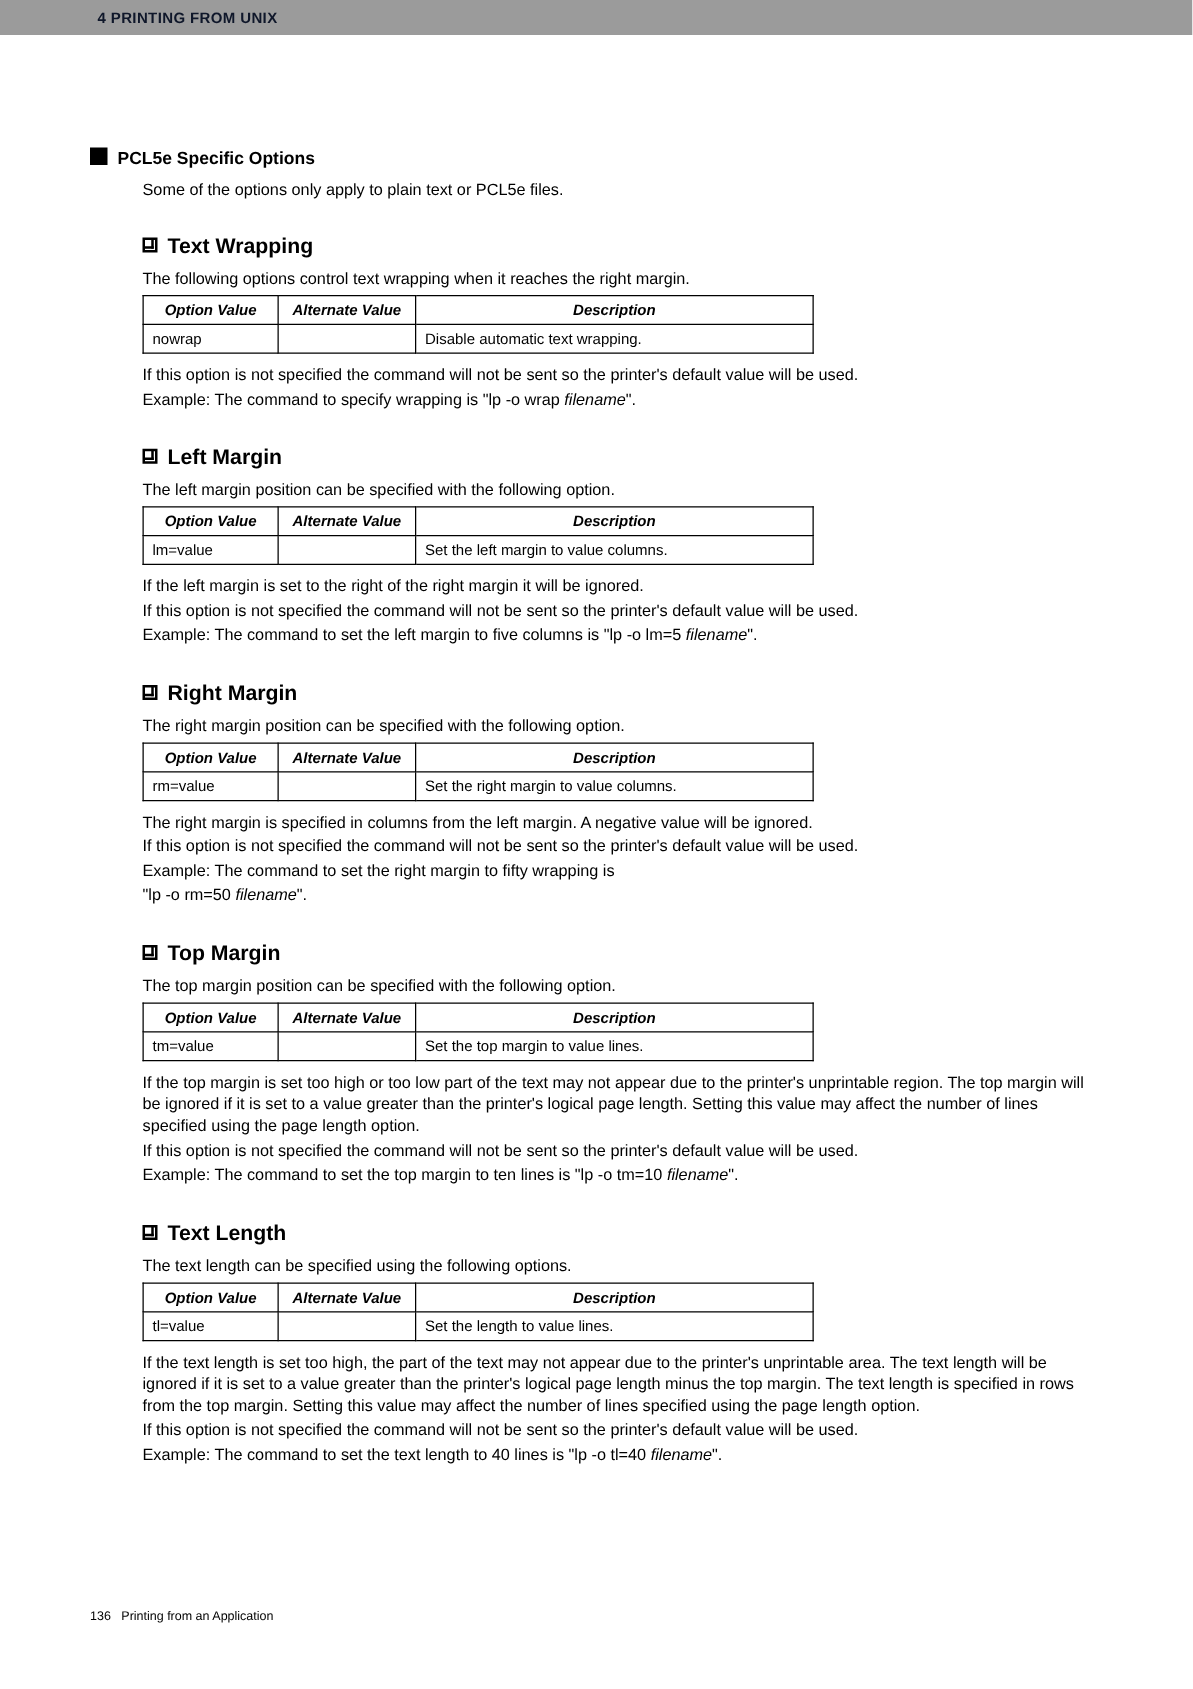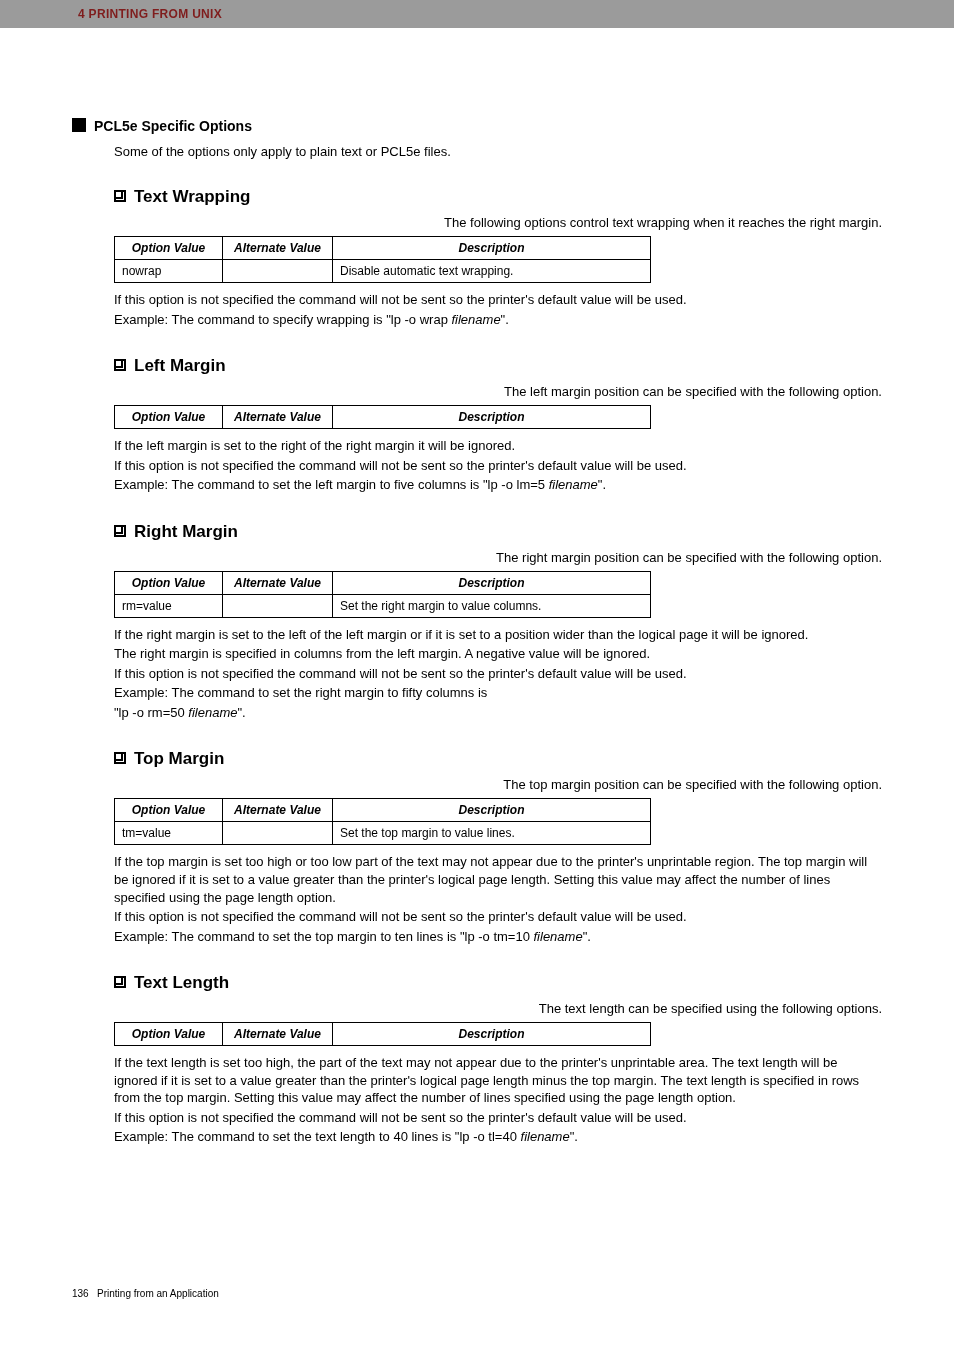--- a/index.html
+++ b/index.html
@@ -7,21 +7,21 @@
     width: 954px;
     height: 1351px;
     background: #fff;
     font-family: Arial, Helvetica, sans-serif;
     font-size: 13px;
     color: #000;
     position: relative;
   }
   .header-bar {
     background: #9b9b9b;
-    color: #7f1d1d;
+    color: #0f172a;
     font-weight: bold;
     font-size: 12px;
     padding: 7px 0 7px 78px;
     letter-spacing: 0.3px;
   }
   .content {
     padding: 90px 72px 0 72px;
   }
   .section-title {
     font-size: 14px;
@@ -65,21 +65,20 @@
     bottom: 1px;
     right: 1px;
     width: 6px;
     height: 6px;
     border-right: 2px solid #000;
     border-bottom: 2px solid #000;
   }
   .desc {
     font-size: 13px;
     margin-bottom: 6px;
-    text-align: right;
   }
   table {
     border-collapse: collapse;
     margin: 6px 0 8px 0;
   }
   table th, table td {
     border: 1px solid #000;
     font-size: 12px;
     padding: 4px 7px;
     text-align: left;
@@ -148,20 +147,25 @@
       <span class="outline-square"></span><span>Left Margin</span>
     </div>
     <div class="desc">The left margin position can be specified with the following option.</div>
     <table>
       <tbody>
           <tr>
         <th class="col-opt">Option Value</th>
         <th class="col-alt">Alternate Value</th>
         <th class="col-desc">Description</th>
       </tr>
+      <tr>
+        <td>lm=value</td>
+        <td></td>
+        <td>Set the left margin to value columns.</td>
+      </tr>
     </tbody>
       </table>
     <div class="note">If the left margin is set to the right of the right margin it will be ignored.</div>
     <div class="note">If this option is not specified the command will not be sent so the printer's default value will be used.</div>
     <div class="note"><span>Example: The command to set the left margin to five columns is "lp -o lm=5 </span><span class="italic">filename</span><span>".</span></div>
   </div>
 
   <div class="subsection">
     <div class="sub-title">
       <span class="outline-square"></span><span>Right Margin</span>
@@ -174,24 +178,23 @@
         <th class="col-alt">Alternate Value</th>
         <th class="col-desc">Description</th>
       </tr>
       <tr>
         <td>rm=value</td>
         <td></td>
         <td>Set the right margin to value columns.</td>
       </tr>
     </tbody>
       </table>
-    <div class="note">If the right margin is set to the left of the left margin or if it is set to a position wider than the logical page it will be ignored.</div>
     <div class="note">The right margin is specified in columns from the left margin. A negative value will be ignored.</div>
     <div class="note">If this option is not specified the command will not be sent so the printer's default value will be used.</div>
-    <div class="note">Example: The command to set the right margin to fifty columns is</div>
+    <div class="note">Example: The command to set the right margin to fifty wrapping is</div>
     <div class="note"><span>"lp -o rm=50 </span><span class="italic">filename</span><span>".</span></div>
   </div>
 
   <div class="subsection">
     <div class="sub-title">
       <span class="outline-square"></span><span>Top Margin</span>
     </div>
     <div class="desc">The top margin position can be specified with the following option.</div>
     <table>
       <tbody>
@@ -216,20 +219,25 @@
     <div class="sub-title">
       <span class="outline-square"></span><span>Text Length</span>
     </div>
     <div class="desc">The text length can be specified using the following options.</div>
     <table>
       <tbody>
           <tr>
         <th class="col-opt">Option Value</th>
         <th class="col-alt">Alternate Value</th>
         <th class="col-desc">Description</th>
+      </tr>
+      <tr>
+        <td>tl=value</td>
+        <td></td>
+        <td>Set the length to value lines.</td>
       </tr>
     </tbody>
       </table>
     <div class="note">If the text length is set too high, the part of the text may not appear due to the printer's unprintable area.  The text length will be ignored if it is set to a value greater than the printer's logical page length minus the top margin.  The text length is specified in rows from the top margin.  Setting this value may affect the number of lines specified using the page length option.</div>
     <div class="note">If this option is not specified the command will not be sent so the printer's default value will be used.</div>
     <div class="note"><span>Example: The command to set the text length to 40 lines is "lp -o tl=40 </span><span class="italic">filename</span><span>".</span></div>
   </div>
 
 </div>
 

